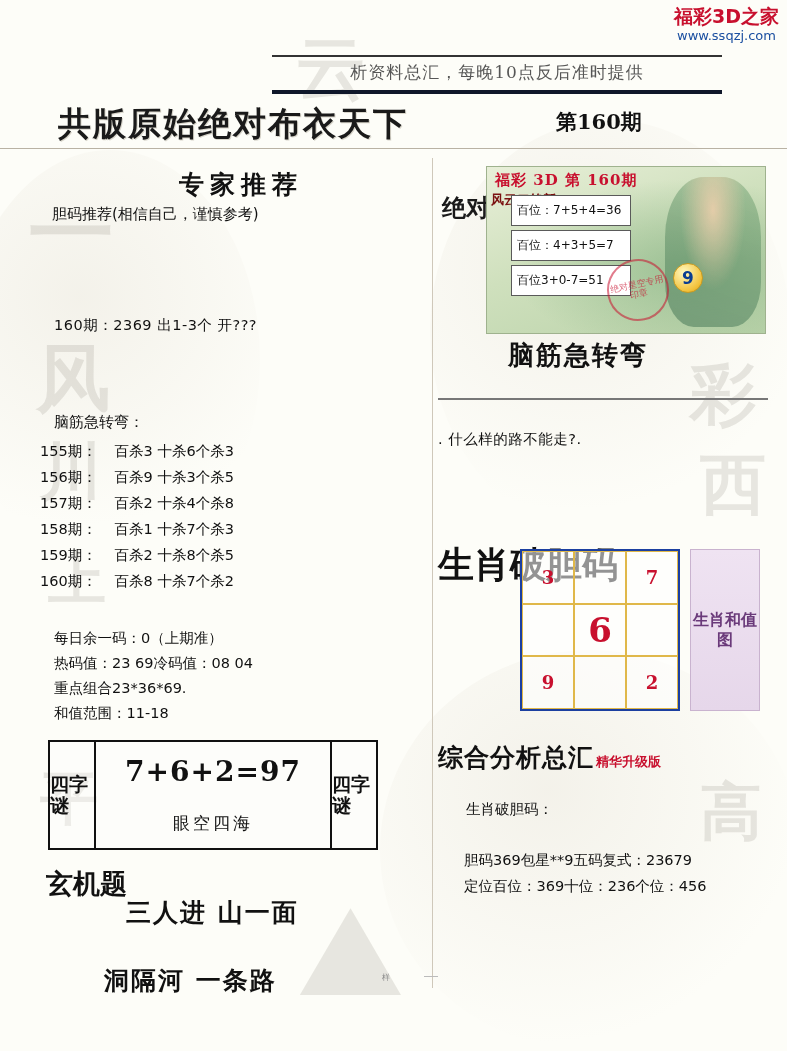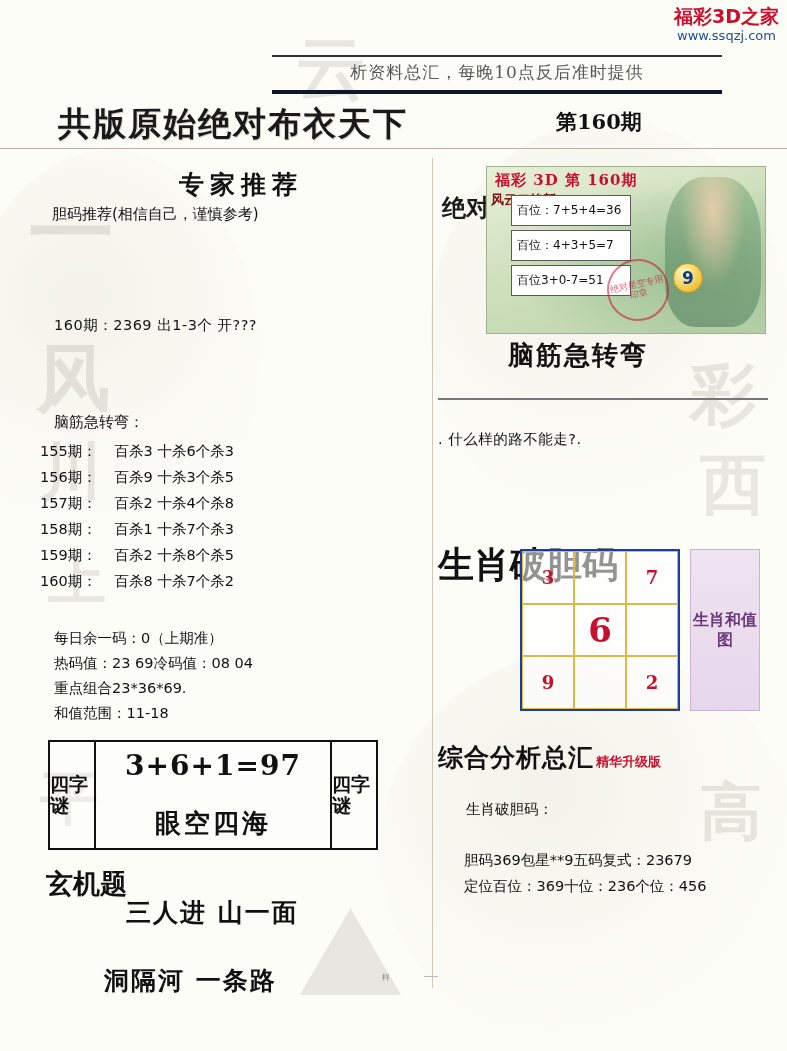--- a/index.html
+++ b/index.html
@@ -113,21 +113,21 @@
     display: flex; flex-direction: column; align-items: center; justify-content: center;
     line-height: 1.12;
   }
   .riddle-side.right { border-right: none; border-left: 2px solid #111; }
   .riddle-mid {
     flex: 1; display: flex; flex-direction: column;
     align-items: center; justify-content: center;
     font-family: "DejaVu Serif", "Liberation Serif", serif;
   }
   .riddle-mid .eq { font-size: 28px; font-weight: bold; letter-spacing: 1px; }
-  .riddle-mid .ph { font-size: 26px; font-weight: bold; margin-top: 24px; letter-spacing: 3px; }
+  .riddle-mid .ph { font-size: 17px; font-weight: normal; margin-top: 24px; letter-spacing: 3px; }
 
   
   .mystery { position: absolute; left: 40px; top: 868px; width: 380px; height: 150px; }
   .mystery .vlabel {
     position: absolute; left: 6px; top: 0;
     font-family: "DejaVu Serif", "Liberation Serif", serif;
     font-size: 27px; font-weight: bold; line-height: 1.15;
   }
   .mystery .m1 {
     position: absolute; left: 86px; top: 28px;
@@ -347,21 +347,21 @@
     <div>每日余一码：0（上期准）</div>
     <div>热码值：23 69冷码值：08 04</div>
     <div>重点组合23*36*69.</div>
     <div>和值范围：11-18</div>
   </div>
 </div>
 
 <div class="riddle-box">
   <div class="riddle-side">四字谜</div>
   <div class="riddle-mid">
-    <div class="eq">3+6+1=97</div>
+    <div class="eq">7+6+2=97</div>
     <div class="ph">眼空四海</div>
   </div>
   <div class="riddle-side right">四字谜</div>
 </div>
 
 <div class="mystery">
   <div class="vlabel">玄机题</div>
   <div class="m1">三人进  山一面</div>
   <div class="m2">洞隔河  一条路</div>
 </div>

